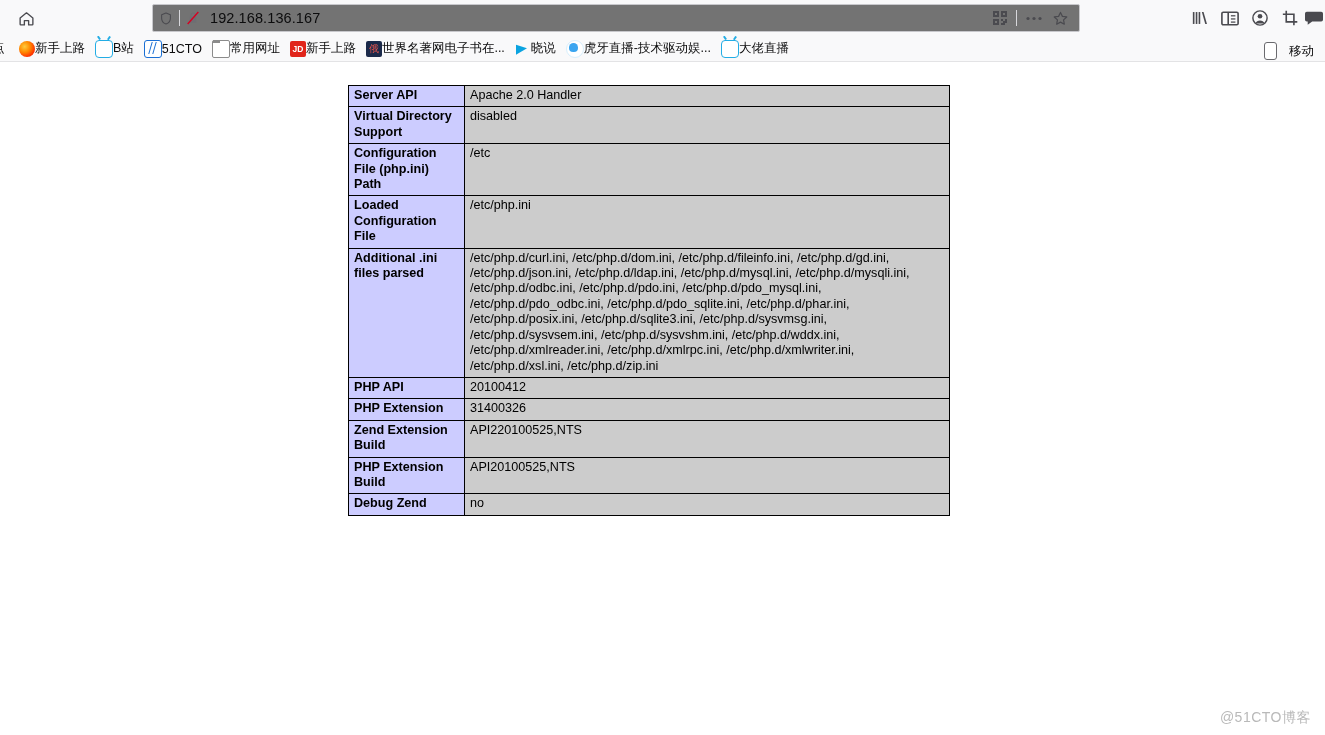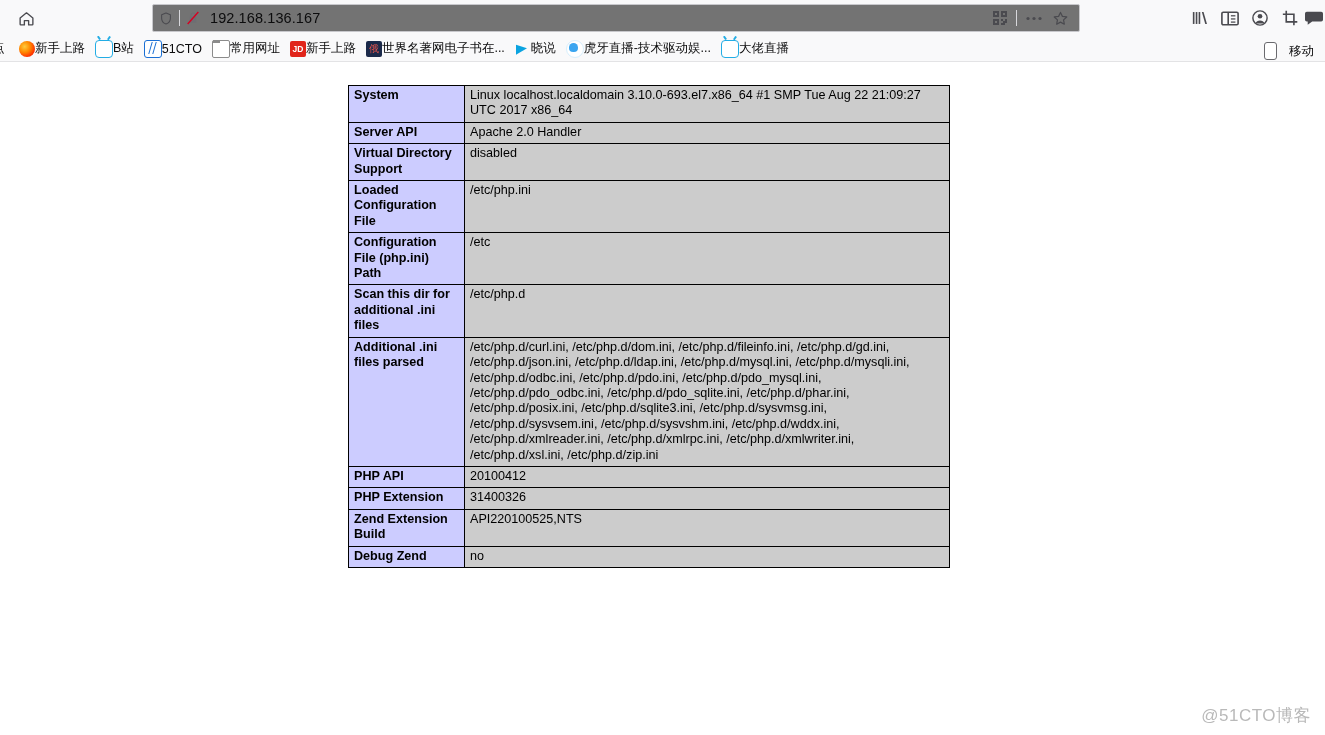--- a/index.html
+++ b/index.html
@@ -350,21 +350,21 @@
     font-weight: bold;
   }
   table.info td.v {
     background: #cccccc;
   }
 
   .watermark {
     position: absolute;
     right: 14px;
     bottom: 8px;
-    font-size: 17px;
+    font-size: 14px;
     color: #b9b9b9;
     letter-spacing: 0.5px;
     user-select: none;
   }
 </style>
 </head>
 <body>
 
 <div id="app">
 
@@ -530,60 +530,56 @@
     </div>
   </div>
 
   <div class="content">
     <div class="phpinfo">
 
 
       <table class="info">
         <tbody>
           <tr>
-            <td class="k">System</td>
-            <td class="v">Linux localhost.localdomain 3.10.0-693.el7.x86_64 #1 SMP Tue Aug 22 21:09:27 UTC 2017 x86_64</td>
-          </tr>
-          <tr>
             <td class="k">Server API</td>
             <td class="v">Apache 2.0 Handler</td>
           </tr>
           <tr>
             <td class="k">Virtual Directory Support</td>
             <td class="v">disabled</td>
           </tr>
           <tr>
+            <td class="k">Configuration File (php.ini) Path</td>
+            <td class="v">/etc</td>
+          </tr>
+          <tr>
             <td class="k">Loaded Configuration File</td>
             <td class="v">/etc/php.ini</td>
           </tr>
           <tr>
-            <td class="k">Configuration File (php.ini) Path</td>
-            <td class="v">/etc</td>
-          </tr>
-          <tr>
-            <td class="k">Scan this dir for additional .ini files</td>
-            <td class="v">/etc/php.d</td>
-          </tr>
-          <tr>
             <td class="k">Additional .ini files parsed</td>
             <td class="v">/etc/php.d/curl.ini, /etc/php.d/dom.ini, /etc/php.d/fileinfo.ini, /etc/php.d/gd.ini, /etc/php.d/json.ini, /etc/php.d/ldap.ini, /etc/php.d/mysql.ini, /etc/php.d/mysqli.ini, /etc/php.d/odbc.ini, /etc/php.d/pdo.ini, /etc/php.d/pdo_mysql.ini, /etc/php.d/pdo_odbc.ini, /etc/php.d/pdo_sqlite.ini, /etc/php.d/phar.ini, /etc/php.d/posix.ini, /etc/php.d/sqlite3.ini, /etc/php.d/sysvmsg.ini, /etc/php.d/sysvsem.ini, /etc/php.d/sysvshm.ini, /etc/php.d/wddx.ini, /etc/php.d/xmlreader.ini, /etc/php.d/xmlrpc.ini, /etc/php.d/xmlwriter.ini, /etc/php.d/xsl.ini, /etc/php.d/zip.ini</td>
           </tr>
           <tr>
             <td class="k">PHP API</td>
             <td class="v">20100412</td>
           </tr>
           <tr>
             <td class="k">PHP Extension</td>
             <td class="v">31400326</td>
           </tr>
           <tr>
             <td class="k">Zend Extension Build</td>
             <td class="v">API220100525,NTS</td>
           </tr>
           <tr>
+            <td class="k">PHP Extension Build</td>
+            <td class="v">API20100525,NTS</td>
+          </tr>
+          <tr>
             <td class="k">Debug Zend</td>
             <td class="v">no</td>
           </tr>
         </tbody>
       </table>
 
     </div>
 
     <div class="watermark">@51CTO博客</div>
   </div>

